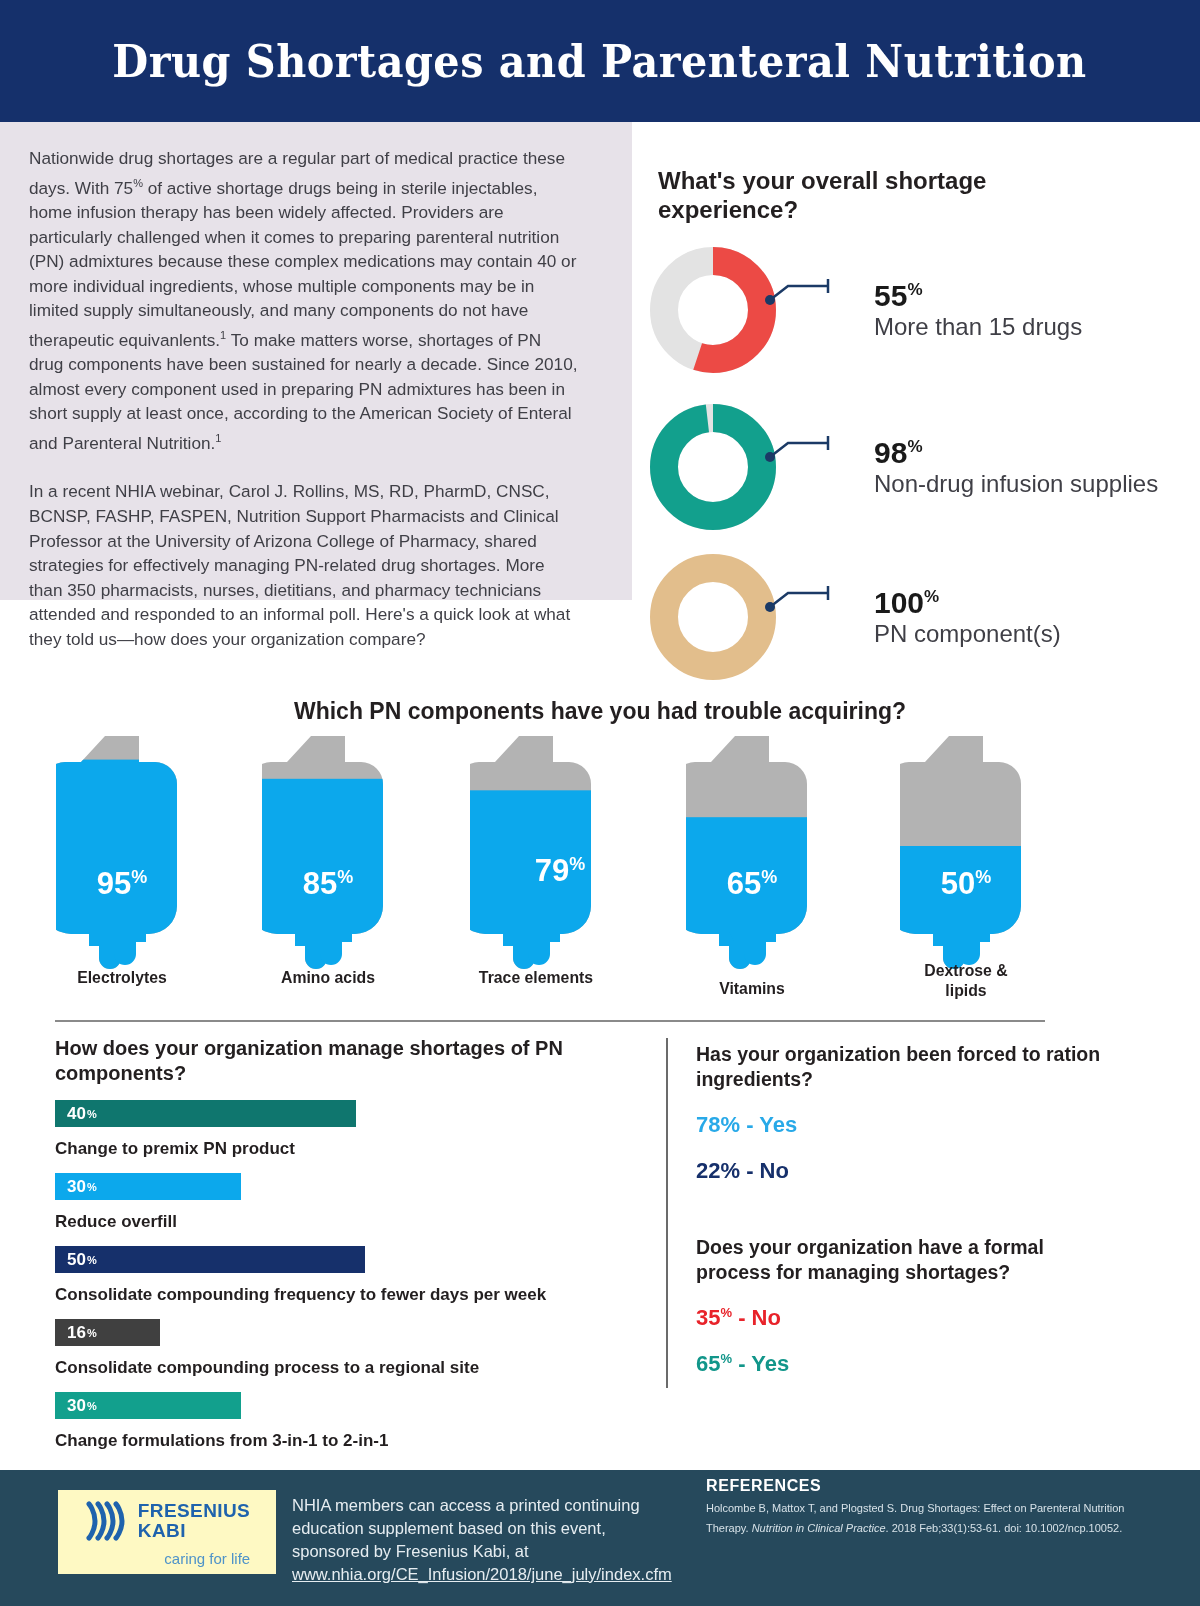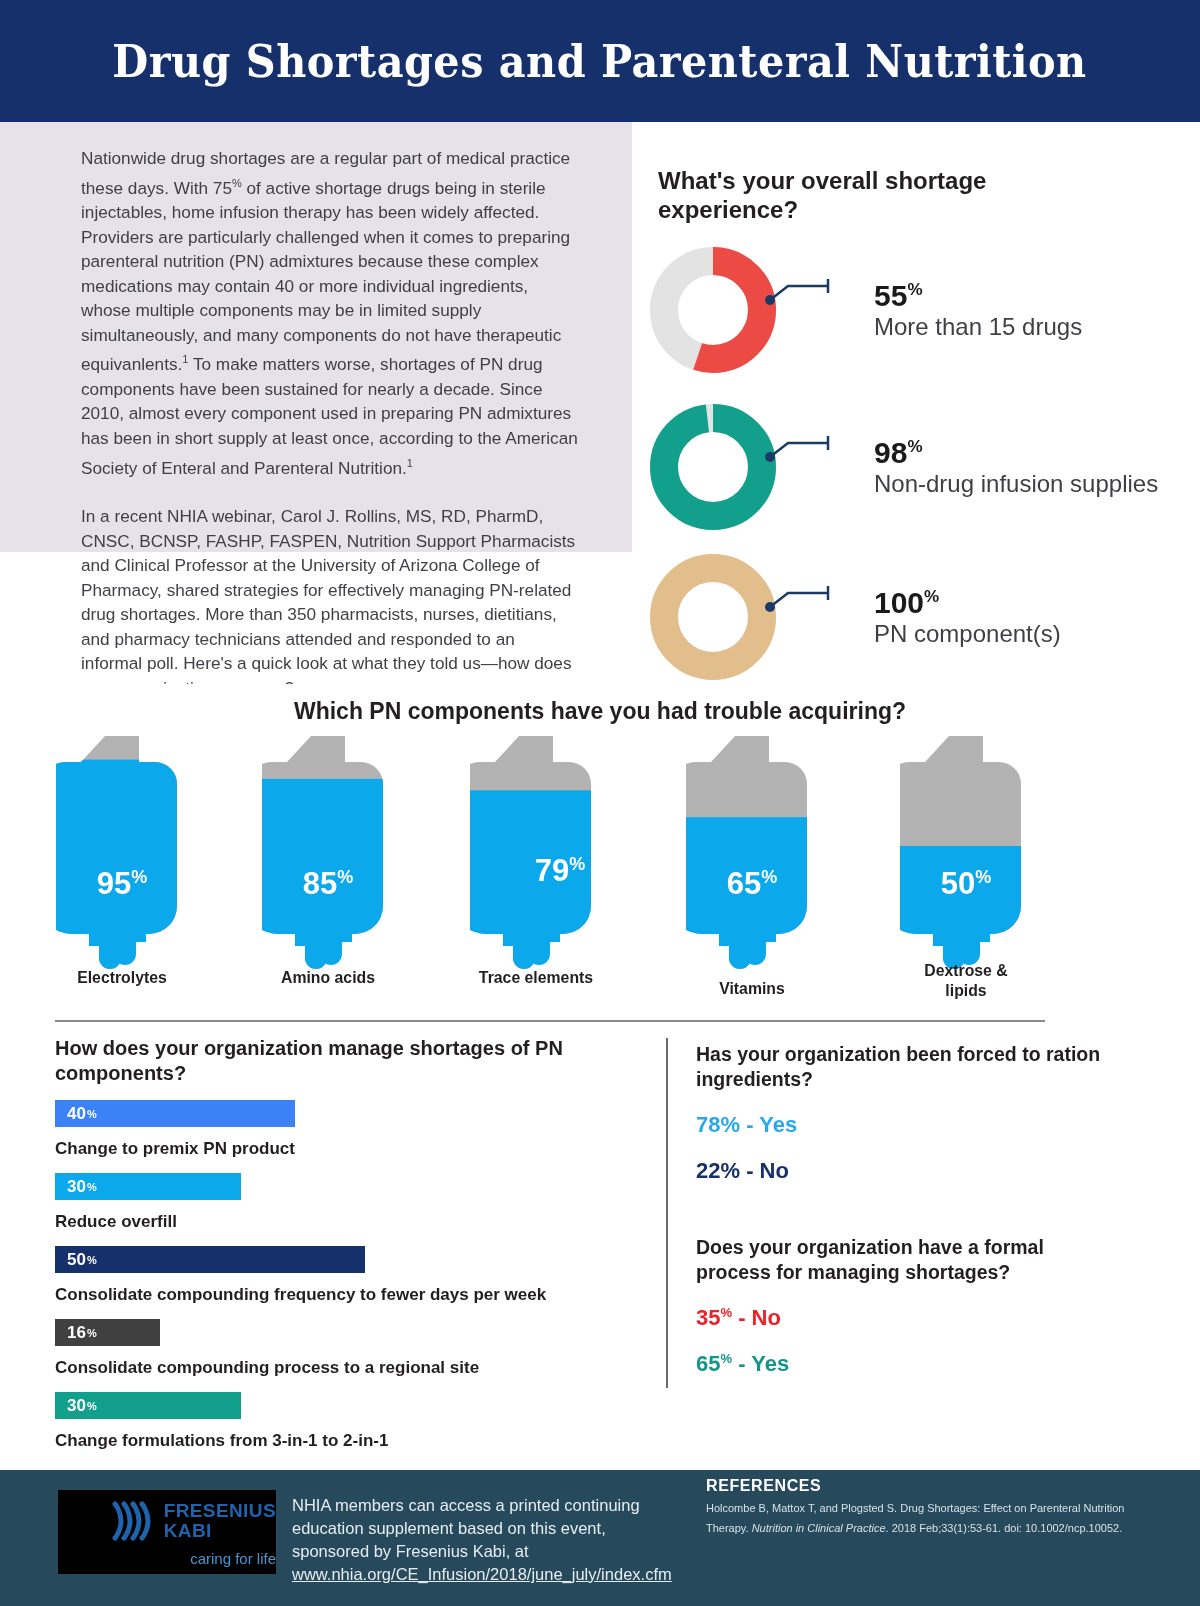--- a/index.html
+++ b/index.html
@@ -22,23 +22,23 @@
     font-family:"DejaVu Serif", serif;
     font-weight:bold;
     font-size:45px;
     letter-spacing:0.5px;
     transform: scaleX(0.92);
     white-space:nowrap;
   }
 
   
   .intro-panel {
-    position:absolute; left:0; top:122px; width:632px; height:430px;
+    position:absolute; left:0; top:122px; width:632px; height:478px;
     background:#e7e2e9;
-    padding:24px 52px 0 81px;
+    padding:24px 52px 0 29px;
   }
   .intro-p {
     color:#3f3f46; font-size:17.2px; line-height:24.6px;
     font-family:"Liberation Sans", sans-serif;
   }
   .intro-p + .intro-p { margin-top:24px; }
   .sup { font-size:11px; vertical-align:super; }
 
   
   .donut-section { position:absolute; left:632px; top:122px; width:568px; height:562px; }
@@ -99,21 +99,21 @@
   .qa-a { font-size:22px; font-weight:bold; margin-top:20px; }
   .qa-a .pct { font-size:13px; vertical-align:super; }
 
   
   .footer {
     position:absolute; left:0; top:1470px; width:1200px; height:136px;
     background:#26495c;
   }
   .logo-box {
     position:absolute; left:58px; top:20px; width:218px; height:84px;
-    background:#000000; display:flex; align-items:center; justify-content:flex-end;
+    background:#fef9c3; display:flex; align-items:center; justify-content:center;
   }
   .logo-inner { display:flex; align-items:center; flex-direction:column; }
   .logo-top { display:flex; align-items:center; }
   .logo-word {
     margin-left:8px; color:#1f63ad; font-weight:bold; font-size:19px;
     line-height:20px; letter-spacing:0.4px;
   }
   .logo-tag { margin-top:6px; color:#4e93c9; font-size:15px; align-self:flex-end; }
   .footer-note {
     position:absolute; left:292px; top:24px; width:380px;
@@ -242,21 +242,21 @@
       </div>
   </div>
 
   <div class="hr-main"></div>
   <div class="v-divider"></div>
 
   <div class="manage">
     <div class="manage-q">How does your organization manage shortages of PN components?</div>
     <div id="bars">
         <div class="bar-item">
-          <div class="bar" style="width: 240px; background: #3b82f6;">
+          <div class="bar" style="width: 301px; background: #0f766e;">
             <span>40</span>
             <span class="pct">%</span>
           </div>
           <div class="bar-label">Change to premix PN product</div>
         </div>
         <div class="bar-item">
           <div class="bar" style="width: 186px; background: rgb(12, 168, 236);">
             <span>30</span>
             <span class="pct">%</span>
           </div>

